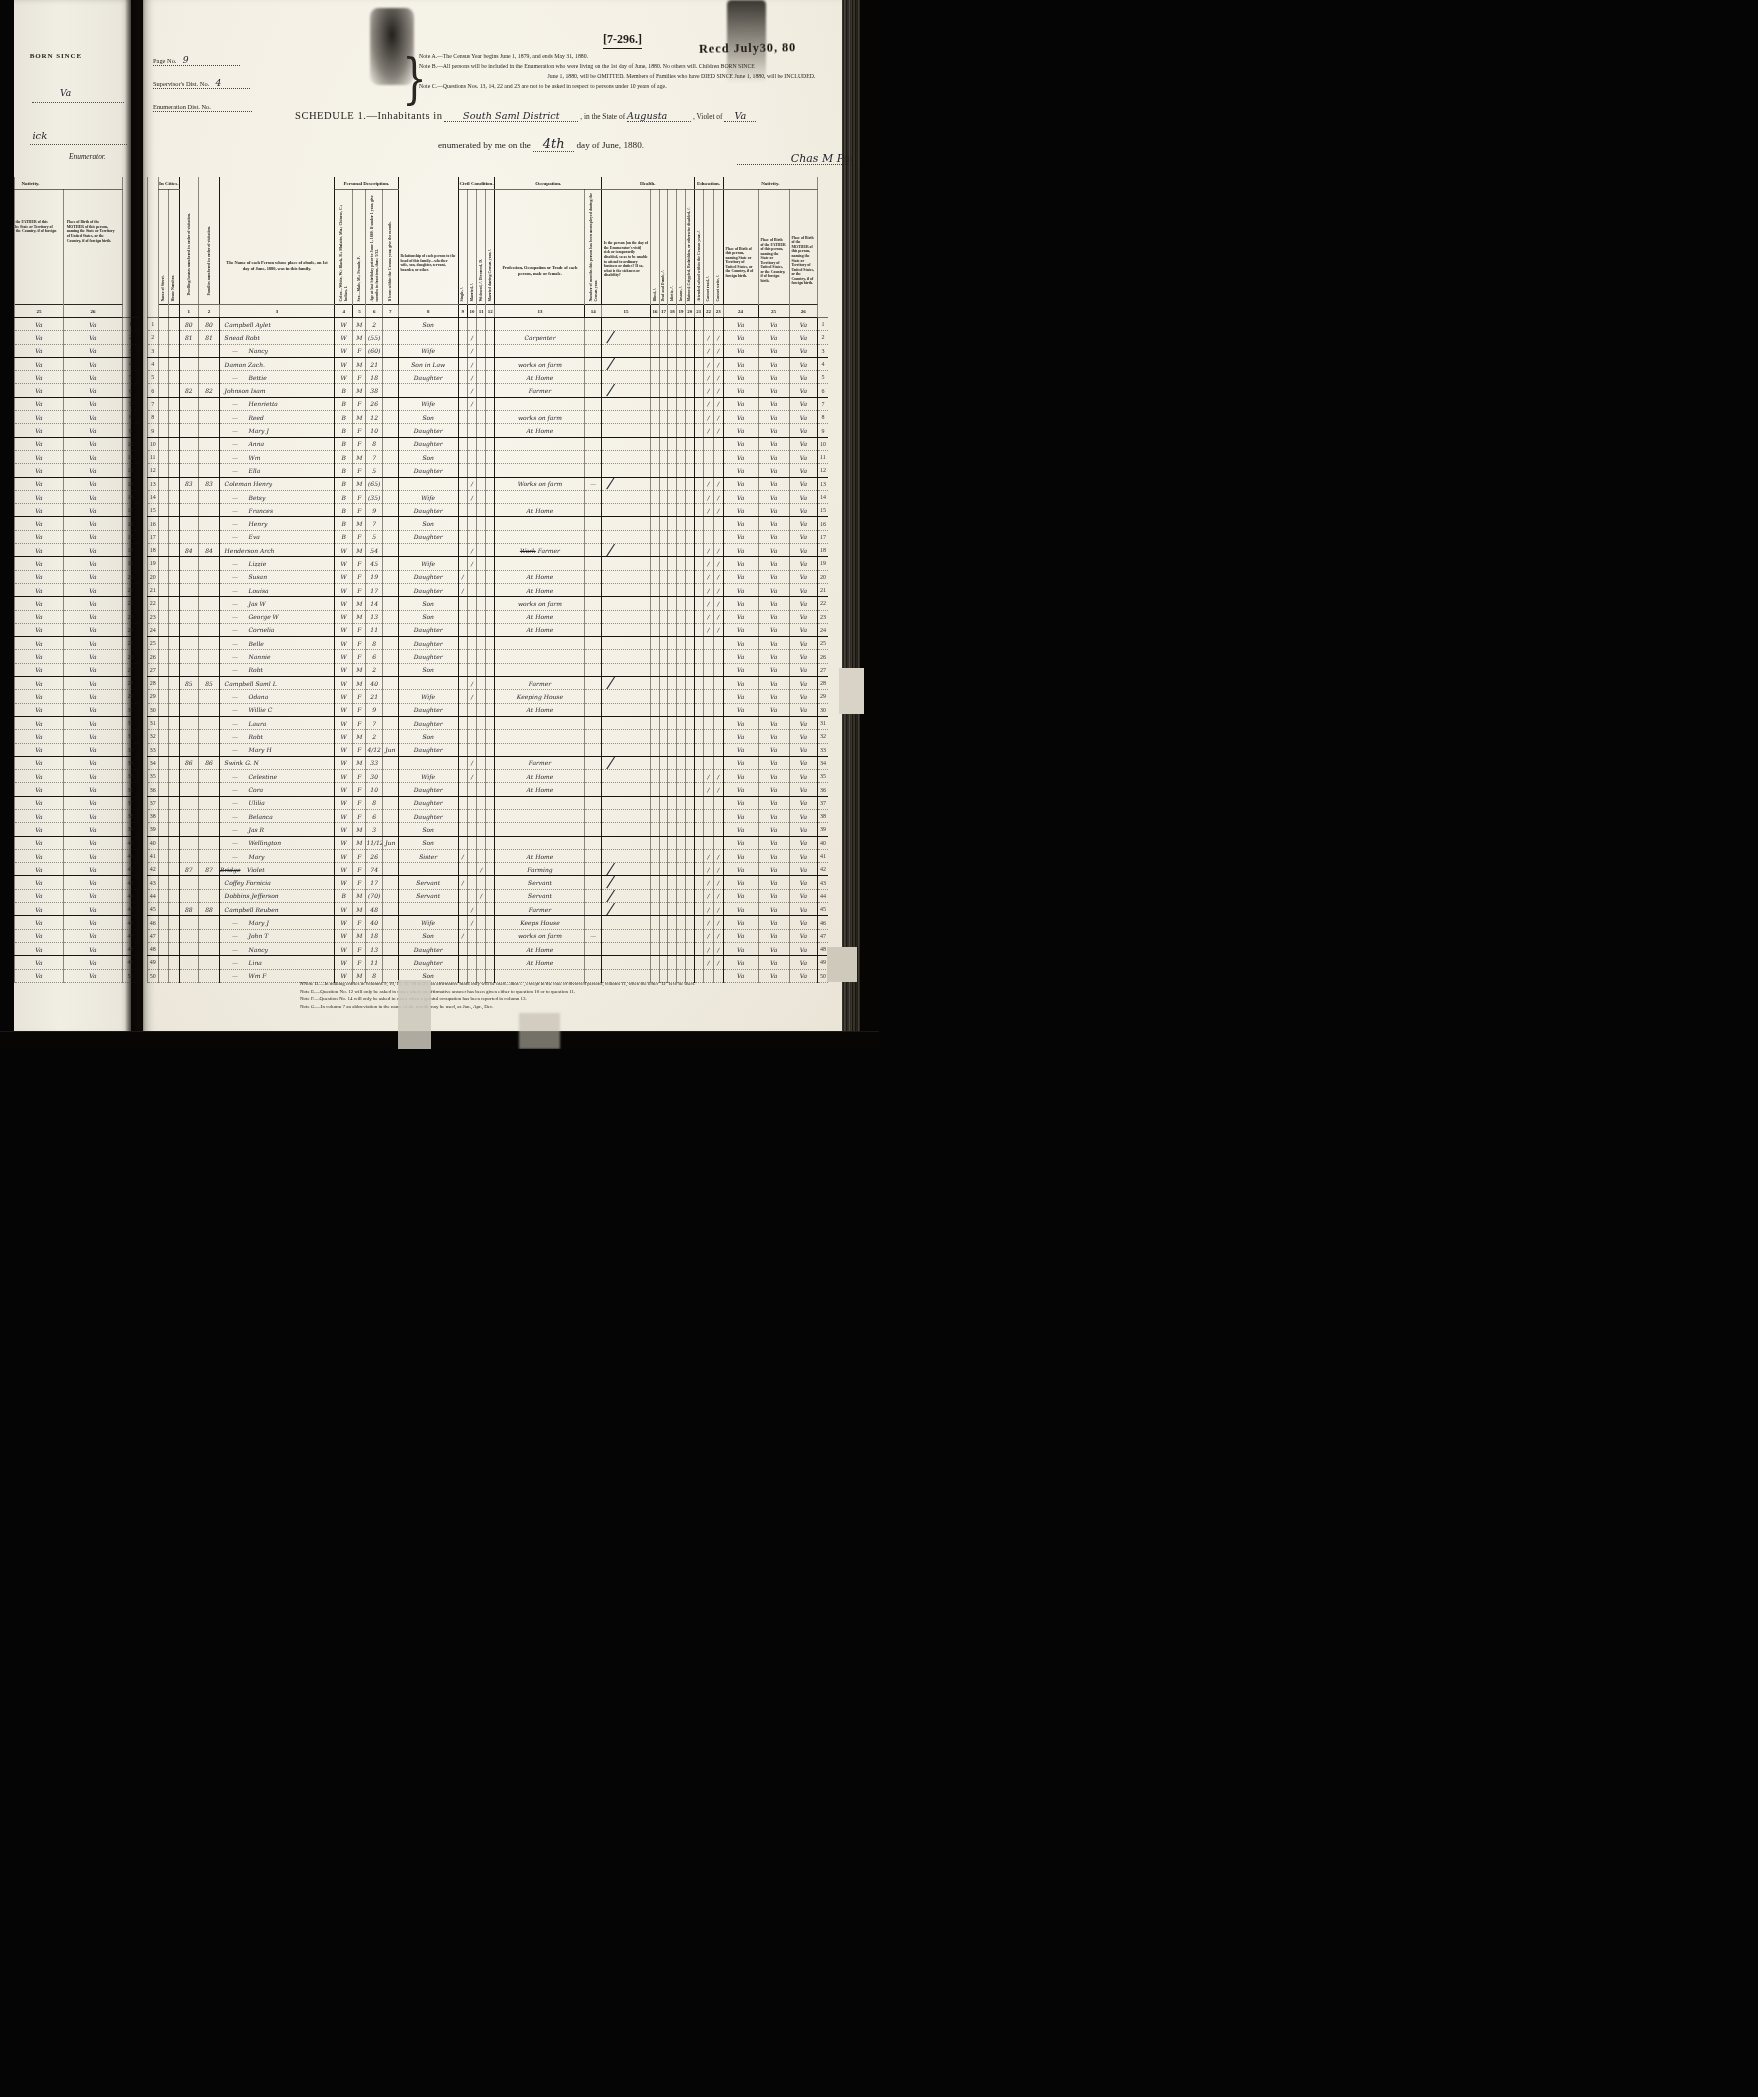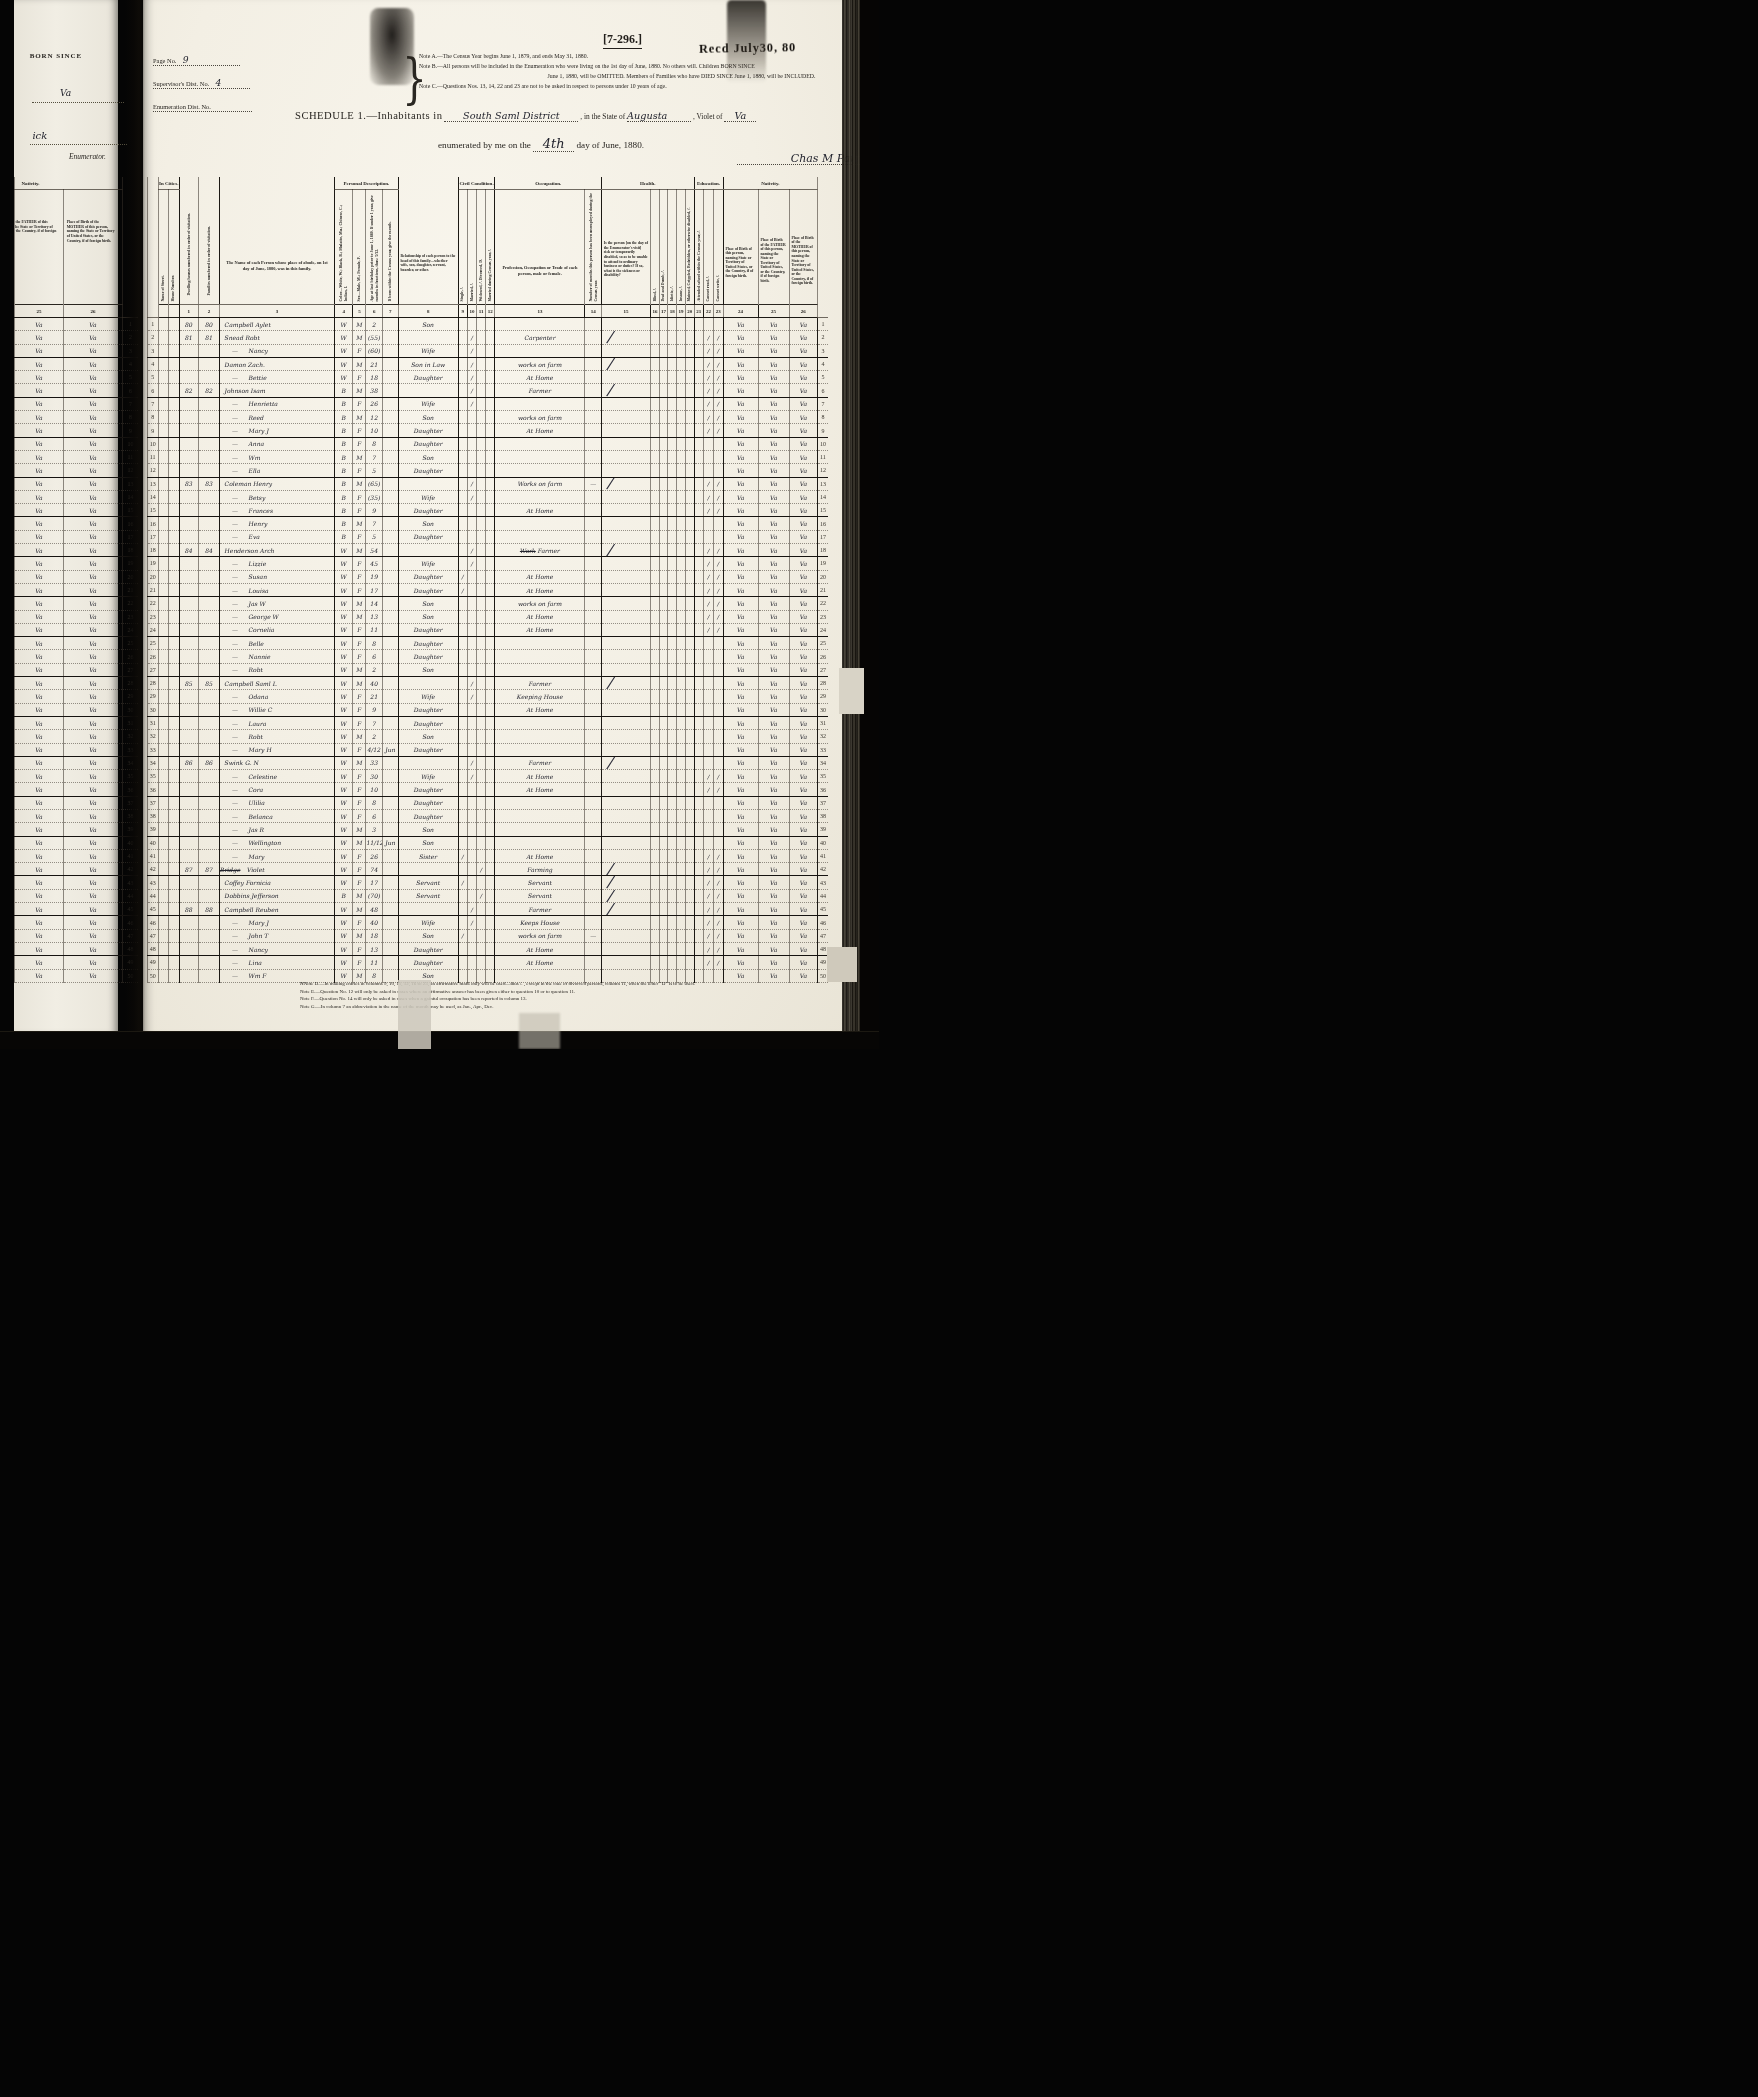--- a/index.html
+++ b/index.html
@@ -1,19 +1,19 @@
 <!DOCTYPE html>
 <html style="font-size:7.4px"><head>
 <meta charset="utf-8">
 <style>
   html,body{margin:0;padding:0;background:#050505;}
   body{width:879px;height:1049px;position:relative;overflow:hidden;
        font-family:"Liberation Serif", serif;color:#1f1d1a;}
   
-  .left-page{position:absolute;left:14px;top:0;width:104px;height:1034px;
+  .left-page{position:absolute;left:14px;top:0;width:117px;height:1034px;
      background:linear-gradient(90deg,#e8e4d9 0%,#f1eee4 40%,#e9e5da 100%);
      box-shadow:inset -6.4px 0 8.3px -4.6px rgba(0,0,0,.55);}
   .gutter{position:absolute;left:125px;top:0;width:20px;height:1034px;
      background:linear-gradient(90deg,rgba(0,0,0,0) 0%,rgba(10,8,6,.85) 45%,rgba(20,16,10,.6) 70%,rgba(0,0,0,0) 100%);z-index:5;}
   .main-page{position:absolute;left:143px;top:0;width:709px;height:1034px;
      background:radial-gradient(ellipse at 45% 30%, #f8f5ec 0%, #f3efe4 55%, #e9e4d6 100%);
      box-shadow:inset 9.2px 0 11px -8.3px rgba(0,0,0,.5);}
   .right-edge{position:absolute;left:842px;top:0;width:20px;height:1034px;z-index:6;
      background:repeating-linear-gradient(90deg,#3a362e 0px,#17140f 1.4px,#4a453a 2.8px,#100d09 4.6px);
      opacity:.95;}

